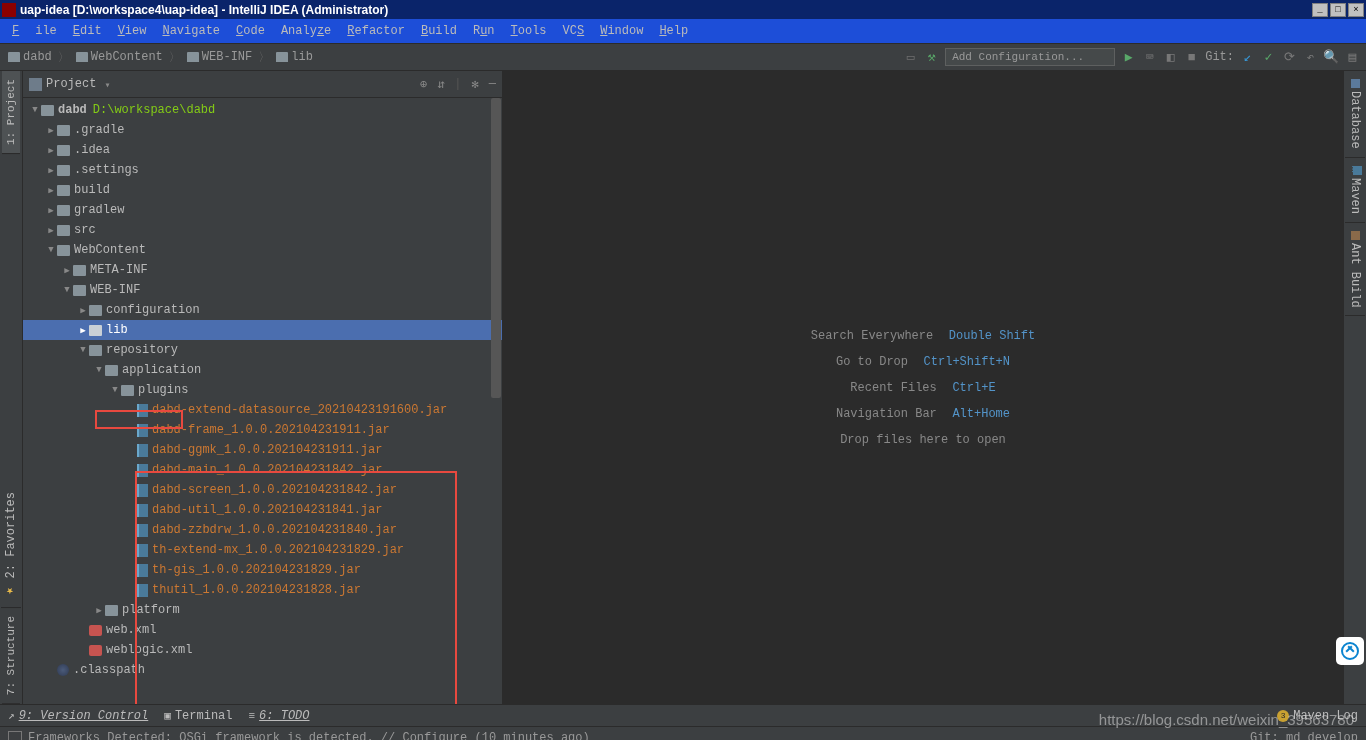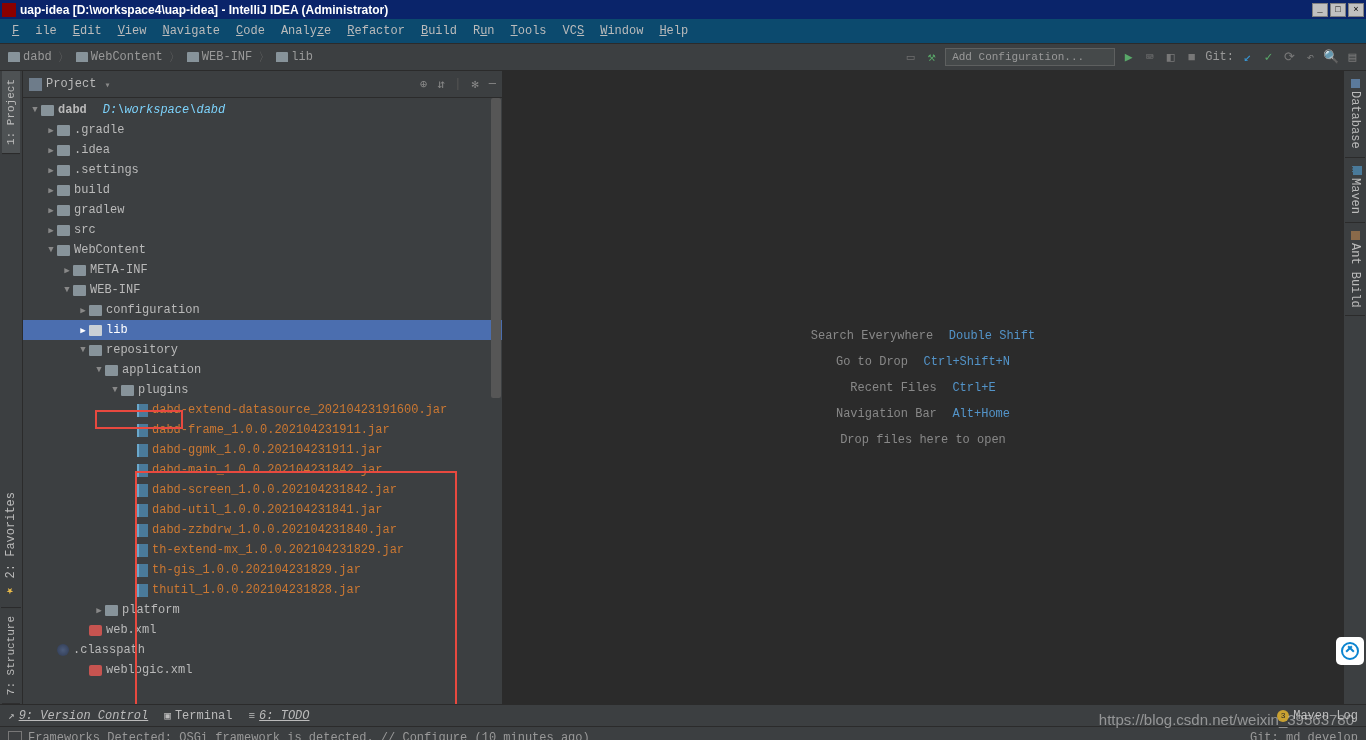--- a/index.html
+++ b/index.html
@@ -5,21 +5,21 @@
 * { margin: 0; padding: 0; box-sizing: border-box; font-family: "Consolas", "Courier New", monospace; font-size: 12px; }
 body { background: #2b2b2b; color: #bababa; width: 1366px; height: 740px; overflow: hidden; position: relative; }
 
 .titlebar { background: linear-gradient(#0a246a, #0a246a); color: #fff; height: 19px; display: flex; align-items: center; padding: 0 2px; justify-content: space-between; }
 .titlebar-left { display: flex; align-items: center; gap: 4px; }
 .titlebar-icon { width: 14px; height: 14px; background: #8b0000; display: inline-block; }
 .titlebar-text { font-family: "SimSun", sans-serif; font-size: 12px; font-weight: bold; }
 .titlebar-buttons { display: flex; gap: 2px; }
 .tb-btn { width: 16px; height: 14px; background: #c0c0c0; border: 1px solid #808080; display: flex; align-items: center; justify-content: center; font-size: 9px; color: #000;}
 
-.menubar { background: #0c4a6e; height: 21px; display: flex; align-items: center; padding: 12px 4px; border-bottom: 1px solid #2b2b2b;}
+.menubar { background: #1d4ed8; height: 21px; display: flex; align-items: center; padding: 12px 4px; border-bottom: 1px solid #2b2b2b;}
 .menubar span { padding: 2px 8px; color: #bbb; cursor: pointer; }
 .menubar span u { text-decoration: underline; }
 
 .toolbar { background: #3c3f41; height: 27px; display: flex; align-items: center; justify-content: space-between; padding: 0 6px; border-bottom: 1px solid #2b2b2b;}
 .breadcrumbs { display: flex; align-items: center; gap: 2px; }
 .crumb { display: flex; align-items: center; gap: 3px; padding: 0 2px; color: #999;}
 .crumb-arrow { color: #666; margin: 0 2px;}
 .folder-ico { width: 12px; height: 10px; background: #87939a; display: inline-block; border-radius: 1px 1px 0 0;}
 .toolbar-right { display: flex; align-items: center; gap: 6px; }
 .conf-box { background: #45494a; border: 1px solid #5e6060; padding: 2px 30px 2px 6px; color: #999; font-size: 11px;}
@@ -50,21 +50,21 @@
 .tree-scroll { position: absolute; right: 1px; top: 0; width: 10px; height: 100%; background: #3c3f41;}
 .tree-thumb { position: absolute; right: 1px; top: 0; width: 10px; height: 300px; background: #565656; border-radius: 2px;}
 .tree-row { height: 20px; display: flex; align-items: center; white-space: nowrap; color: #bababa;}
 .tree-row.selected { background: #4b6eaf; color: #fff;}
 .tree-row .arrow { width: 12px; text-align: center; color: #888; font-size: 9px;}
 .tree-row.selected .arrow { color: #fff;}
 .tree-row .ico-folder { width: 13px; height: 11px; background: #87939a; margin-right: 4px; display: inline-block; border-radius: 1px;}
 .tree-row .ico-jar { width: 11px; height: 13px; background: linear-gradient(#4a7a9a,#4a7a9a); margin-right: 4px; display: inline-block; border-left: 2px solid #6aa8cc;}
 .tree-row .ico-xml { width: 13px; height: 11px; background: #c75450; margin-right: 4px; display: inline-block; border-radius: 2px;}
 .tree-row .ico-ecl { width: 12px; height: 12px; border-radius: 50%; background: radial-gradient(#4b5b7a,#2f3a52); margin-right: 4px; display: inline-block;}
-.tree-row .root-path { color: #7dd3fc; margin-left: 16px; font-style: italic;}
+.tree-row .root-path { color: #84cc16; margin-left: 6px;}
 .jar-red { color: #cc7832; }
 
 .red-box-lib { position: absolute; border: 2px solid #e8493f; left: 72px; top: 312px; width: 88px; height: 19px; pointer-events: none; z-index: 5;}
 .red-box-plugins { position: absolute; border: 2px solid #e8493f; left: 112px; top: 373px; width: 322px; height: 246px; pointer-events: none; z-index: 5;}
 
 .editor-area { flex: 1; background: #2b2b2b; display: flex; align-items: center; justify-content: center; position: relative;}
 .welcome { text-align: center; color: #888; }
 .welcome-row { margin: 11px 0; font-size: 13px;}
 .welcome-link { color: #5394c9;}
 
@@ -302,27 +302,27 @@
         </div>
       <div class="tree-row" style="padding-left:70px">
           <span class="arrow">▶</span>
           <span class="ico-folder"></span>
           <span>platform</span>
         </div>
       <div class="tree-row" style="padding-left:66px">
           <span class="ico-xml"></span>
           <span>web.xml</span>
         </div>
+      <div class="tree-row" style="padding-left:66px">
+          <span class="ico-xml"></span>
+          <span>weblogic.xml</span>
+        </div>
       <div class="tree-row" style="padding-left:34px">
           <span class="ico-ecl"></span>
           <span>.classpath</span>
-        </div>
-      <div class="tree-row" style="padding-left:66px">
-          <span class="ico-xml"></span>
-          <span>weblogic.xml</span>
         </div>
 
       <div class="tree-scroll"></div>
       <div class="tree-thumb"></div>
     </div>
   </div>
 
   <div class="editor-area">
     <div class="welcome">
       <div class="welcome-row"><span>Search Everywhere</span>&nbsp;&nbsp;<span class="welcome-link">Double Shift</span></div>

